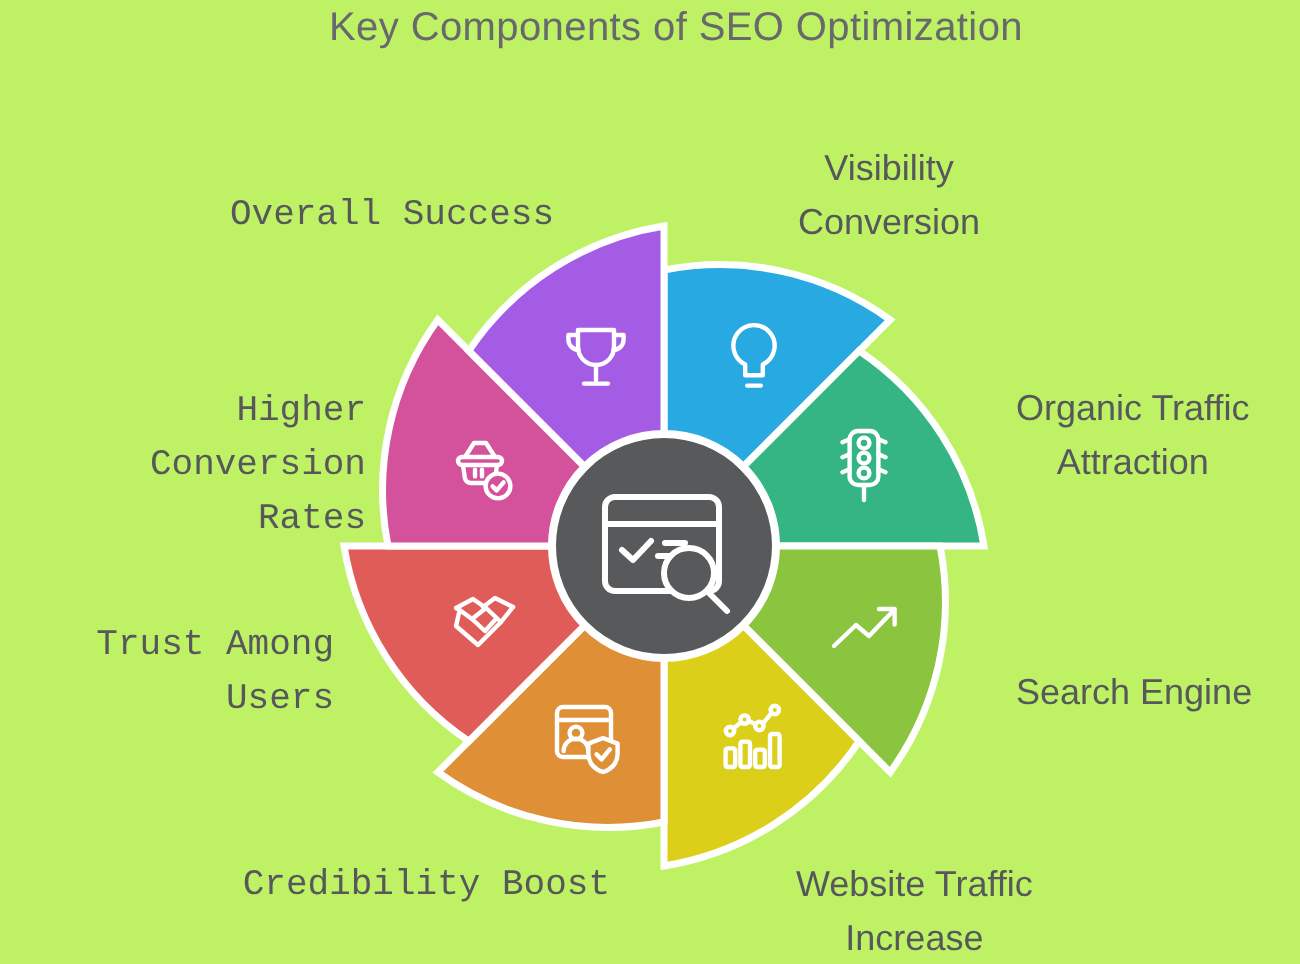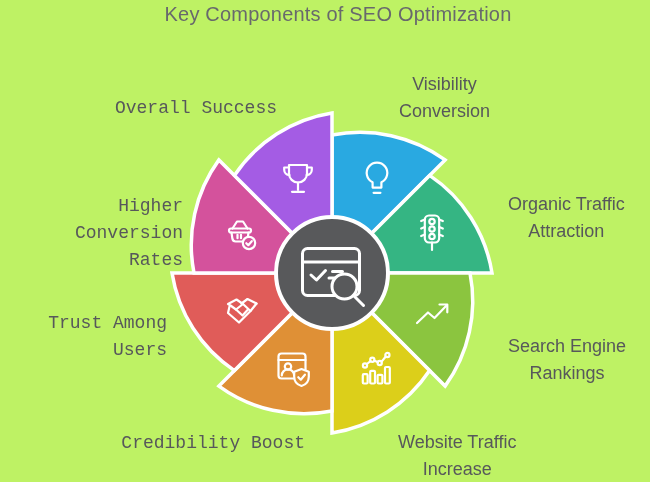--- a/index.html
+++ b/index.html
@@ -126,21 +126,20 @@
     <span class="ln">Conversion</span>
   </div>
 
   <div class="lbl left-al" style="left:508px;top:191px;">
     <span class="ln">Organic Traffic</span>
     <span class="ln">Attraction</span>
   </div>
 
   <div class="lbl left-al" style="left:508px;top:309px;margin-top:24px;">
     <span class="ln">Search Engine</span>
-    <span class="ln">Rankings</span>
   </div>
 
   <div class="lbl left-al" style="left:398px;top:429px;">
     <span class="ln">Website Traffic</span>
     <span class="ln">Increase</span>
   </div>
 
   <div class="lbl right-al" style="left:0;width:277px;top:430px;margin-left:28px;">
     <span class="ln">Credibility Boost</span>
   </div>

